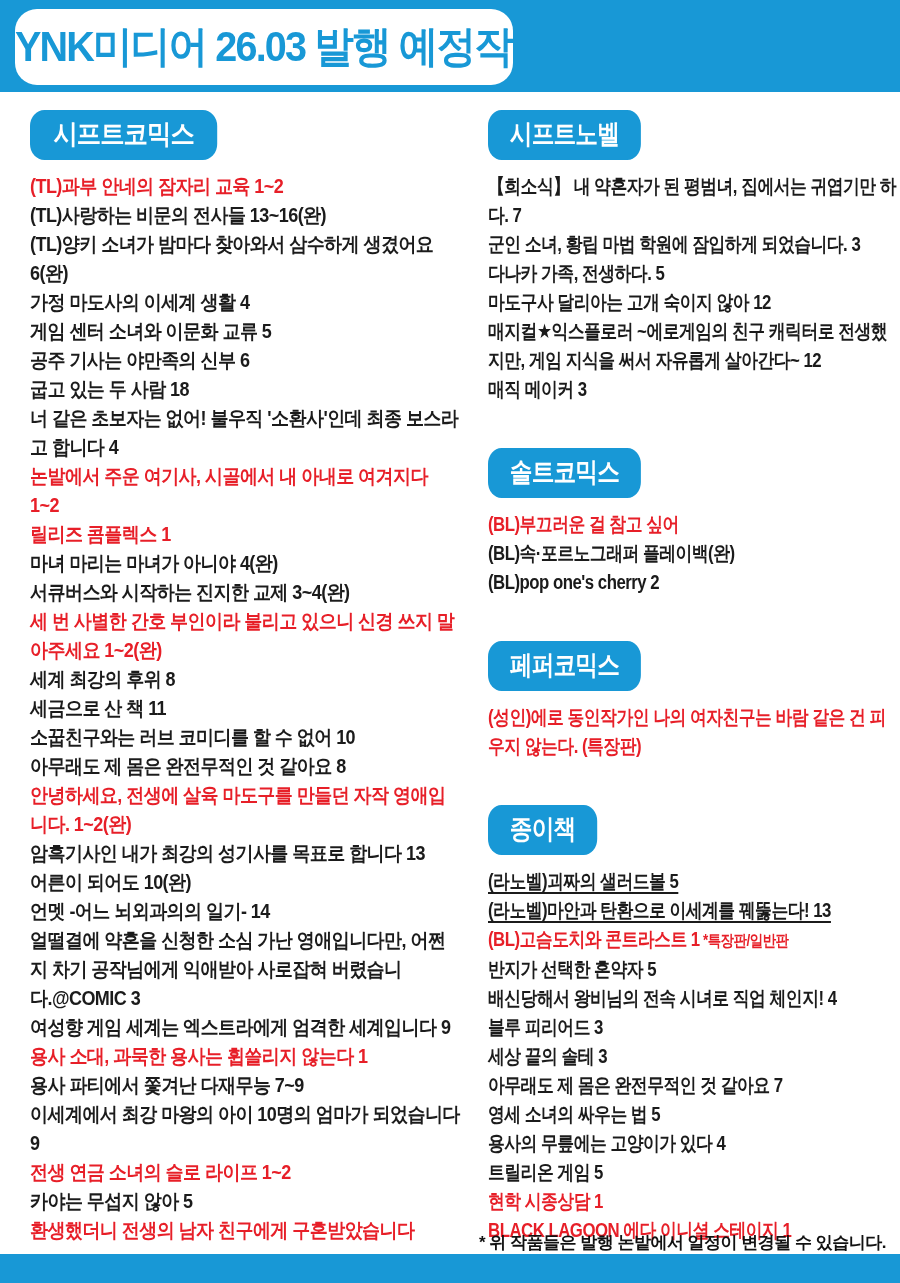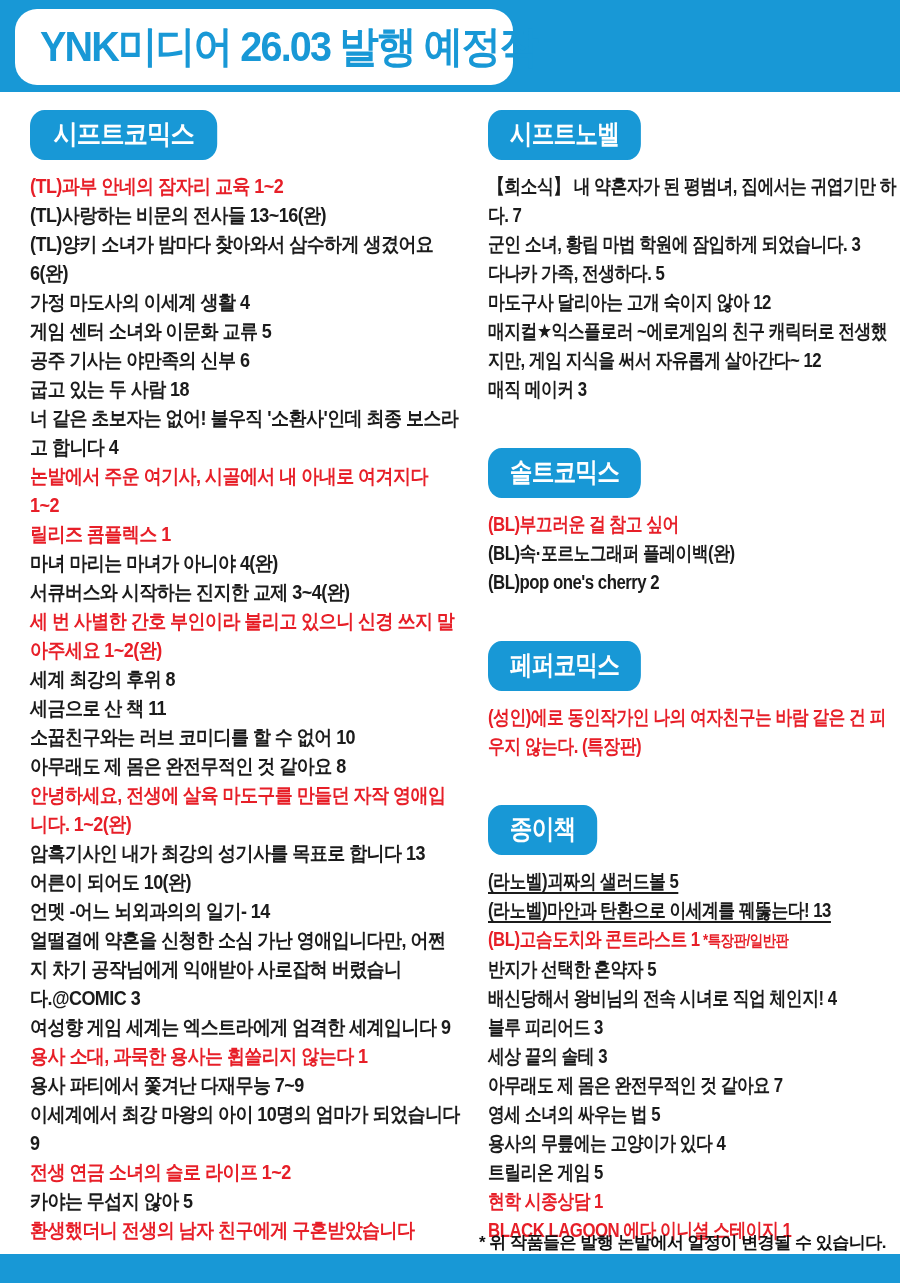--- a/index.html
+++ b/index.html
@@ -8,21 +8,21 @@
     --ink:#1b1b1b;
   }
   html,body{margin:0;padding:0;background:#fff;}
   .page{
     position:relative;width:900px;height:1283px;overflow:hidden;background:#fff;
     font-family:"Liberation Sans","DejaVu Sans",sans-serif;
   }
   .topbar{position:absolute;top:0;left:0;width:100%;height:92px;background:var(--blue);}
   .title-box{
     position:absolute;left:15px;top:9px;width:498px;height:76px;background:#fff;
-    border-radius:22px;display:flex;align-items:center;padding-left:25px;box-sizing:border-box;text-align:center;
+    border-radius:22px;display:flex;align-items:center;box-sizing:border-box;text-align:center;
   }
   .title-box h1{
     margin:0;font-size:43px;font-weight:800;color:var(--blue);letter-spacing:-2px;
     white-space:nowrap;transform:scaleX(0.92);transform-origin:left center;
   }
   .col{position:absolute;top:105px;}
   .col-left{left:30px;width:478px;transform:scaleX(0.90);transform-origin:left top;}
   .col-right{left:488px;width:486px;transform:scaleX(0.84);transform-origin:left top;}
   .section{margin-top:5px;}
   .col .section + .section{margin-top:44px;}

